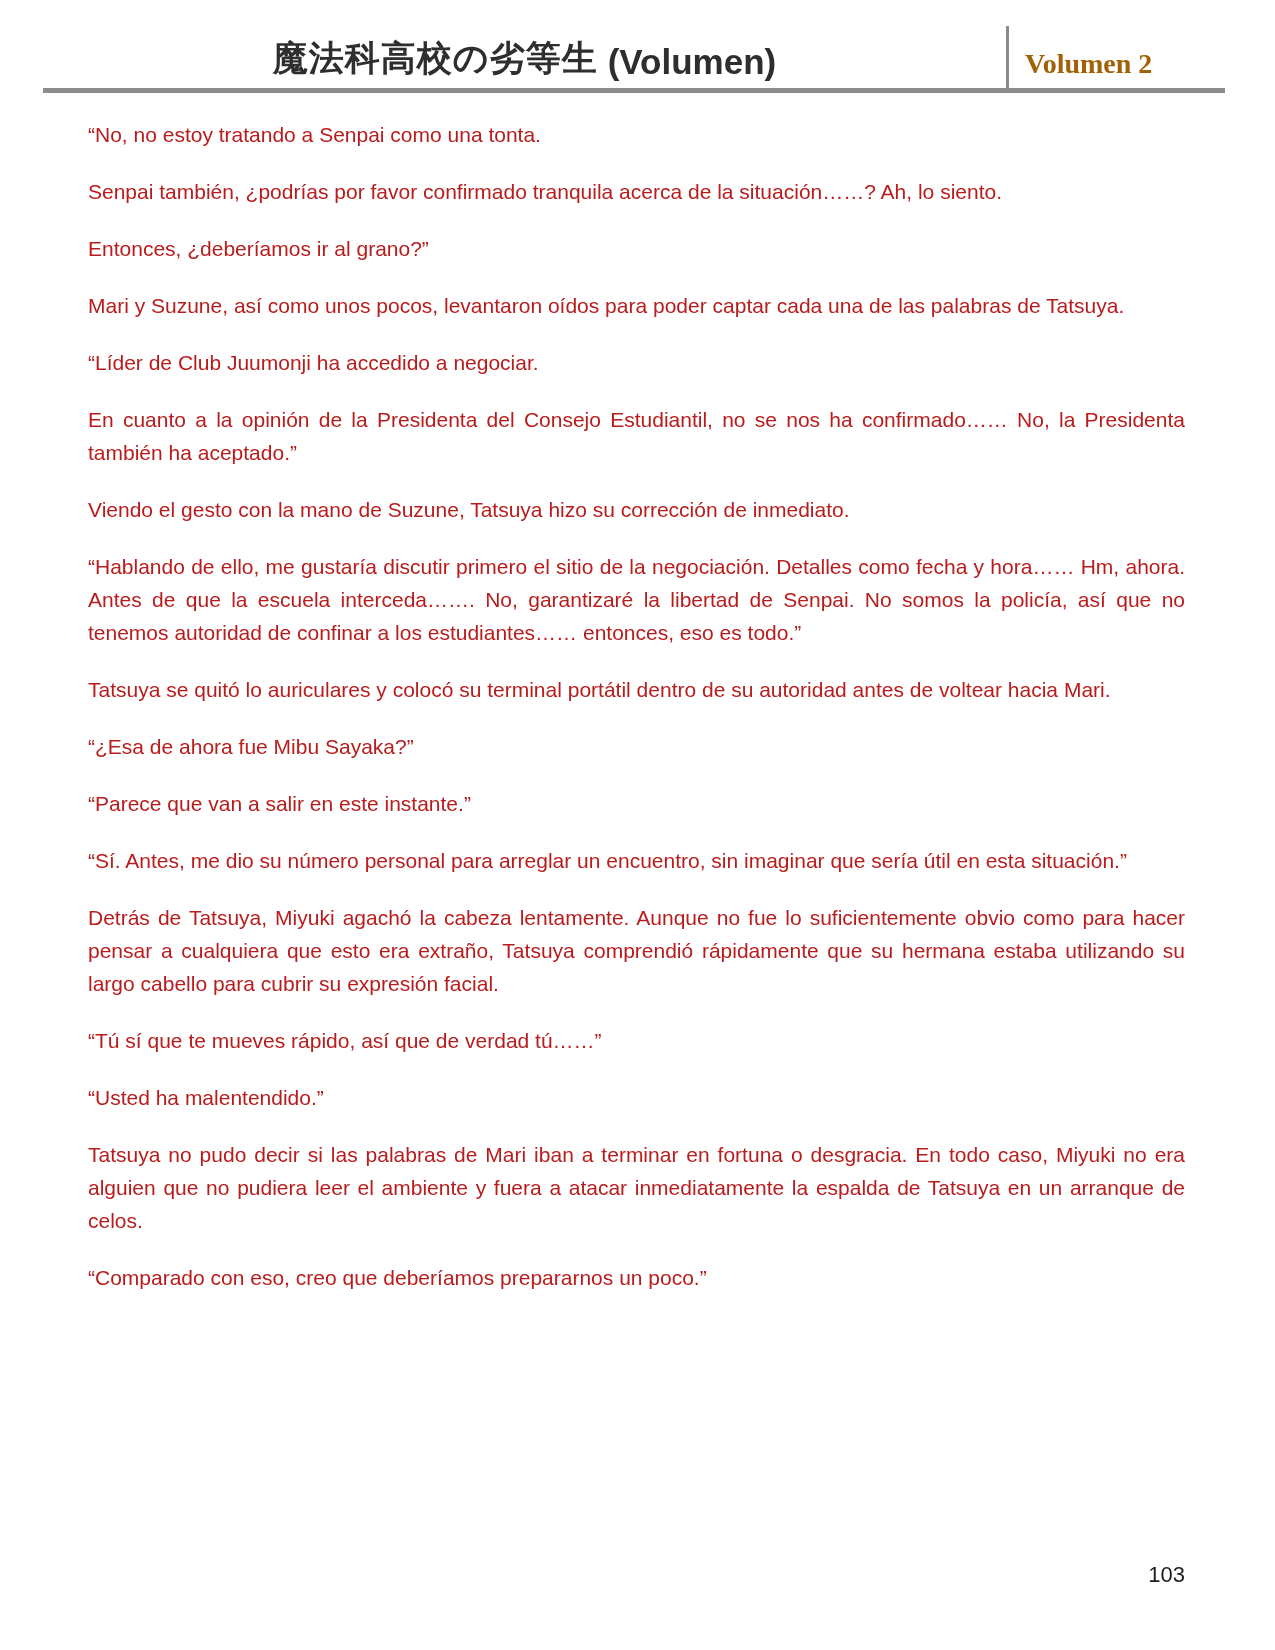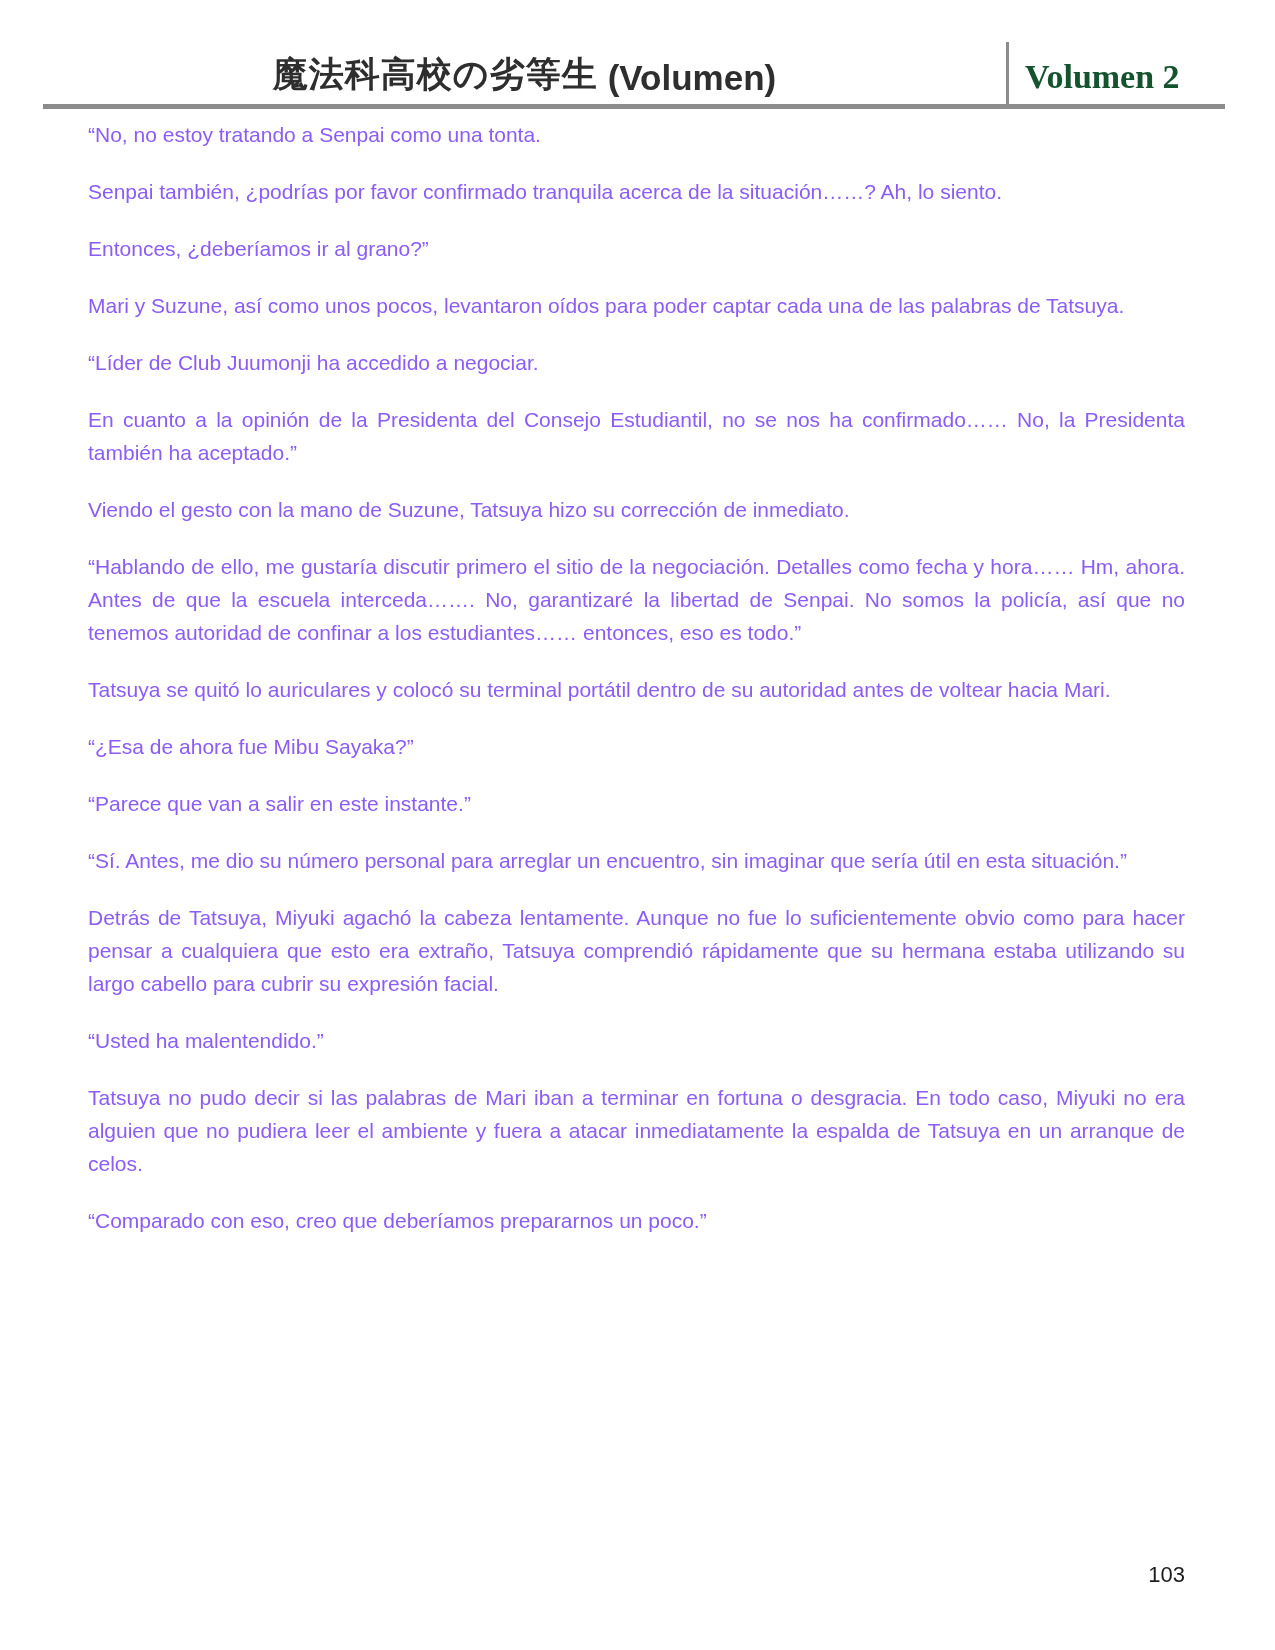--- a/index.html
+++ b/index.html
@@ -8,21 +8,21 @@
     width: 1275px;
     height: 1650px;
     background: #ffffff;
     font-family: "Liberation Sans", sans-serif;
     color: #1c1c1c;
     overflow: hidden;
   }
   .header {
     position: absolute;
     left: 43px;
-    top: 16px;
+    top: 0;
     width: 1182px;
     height: 93px;
     border-bottom: 5px solid #8c8c8c;
     display: flex;
     box-sizing: border-box;
   }
   .header-left {
     flex: 1;
     display: flex;
     align-items: flex-end;
@@ -48,37 +48,37 @@
     align-self: flex-end;
   }
   .header-right {
     width: 216px;
     display: flex;
     align-items: flex-end;
     padding: 0 0 8px 16px;
     box-sizing: border-box;
     font-family: "Liberation Serif", serif;
     font-weight: bold;
-    font-size: 34px;
-    color: #14532d;
+    font-size: 28px;
+    color: #a16207;
     white-space: nowrap;
   }
   .content {
     position: absolute;
     left: 88px;
     top: 118px;
     width: 1097px;
   }
   .para {
     margin: 0 0 24px 0;
     font-size: 21px;
     line-height: 33px;
     text-align: justify;
     text-justify: inter-word;
-    color: #8b5cf6;
+    color: #b91c1c;
   }
   .page-number {
     position: absolute;
     top: 1562px;
     right: 90px;
     font-size: 22px;
     color: #1c1c1c;
     text-align: right;
   }
 </style>
@@ -103,20 +103,21 @@
       <p class="para">Mari y Suzune, así como unos pocos, levantaron oídos para poder captar cada una de las palabras de Tatsuya.</p>
       <p class="para">“Líder de Club Juumonji ha accedido a negociar.</p>
       <p class="para">En cuanto a la opinión de la Presidenta del Consejo Estudiantil, no se nos ha confirmado…… No, la Presidenta también ha aceptado.”</p>
       <p class="para">Viendo el gesto con la mano de Suzune, Tatsuya hizo su corrección de inmediato.</p>
       <p class="para">“Hablando de ello, me gustaría discutir primero el sitio de la negociación. Detalles como fecha y hora…… Hm, ahora. Antes de que la escuela interceda……. No, garantizaré la libertad de Senpai. No somos la policía, así que no tenemos autoridad de confinar a los estudiantes…… entonces, eso es todo.”</p>
       <p class="para">Tatsuya se quitó lo auriculares y colocó su terminal portátil dentro de su autoridad antes de voltear hacia Mari.</p>
       <p class="para">“¿Esa de ahora fue Mibu Sayaka?”</p>
       <p class="para">“Parece que van a salir en este instante.”</p>
       <p class="para">“Sí. Antes, me dio su número personal para arreglar un encuentro, sin imaginar que sería útil en esta situación.”</p>
       <p class="para">Detrás de Tatsuya, Miyuki agachó la cabeza lentamente. Aunque no fue lo suficientemente obvio como para hacer pensar a cualquiera que esto era extraño, Tatsuya comprendió rápidamente que su hermana estaba utilizando su largo cabello para cubrir su expresión facial.</p>
+      <p class="para">“Tú sí que te mueves rápido, así que de verdad tú……”</p>
       <p class="para">“Usted ha malentendido.”</p>
       <p class="para">Tatsuya no pudo decir si las palabras de Mari iban a terminar en fortuna o desgracia. En todo caso, Miyuki no era alguien que no pudiera leer el ambiente y fuera a atacar inmediatamente la espalda de Tatsuya en un arranque de celos.</p>
       <p class="para">“Comparado con eso, creo que deberíamos prepararnos un poco.”</p>
     </main>
 
   <div class="page-number">103</div>
 
 </div>
 
 </body></html>

